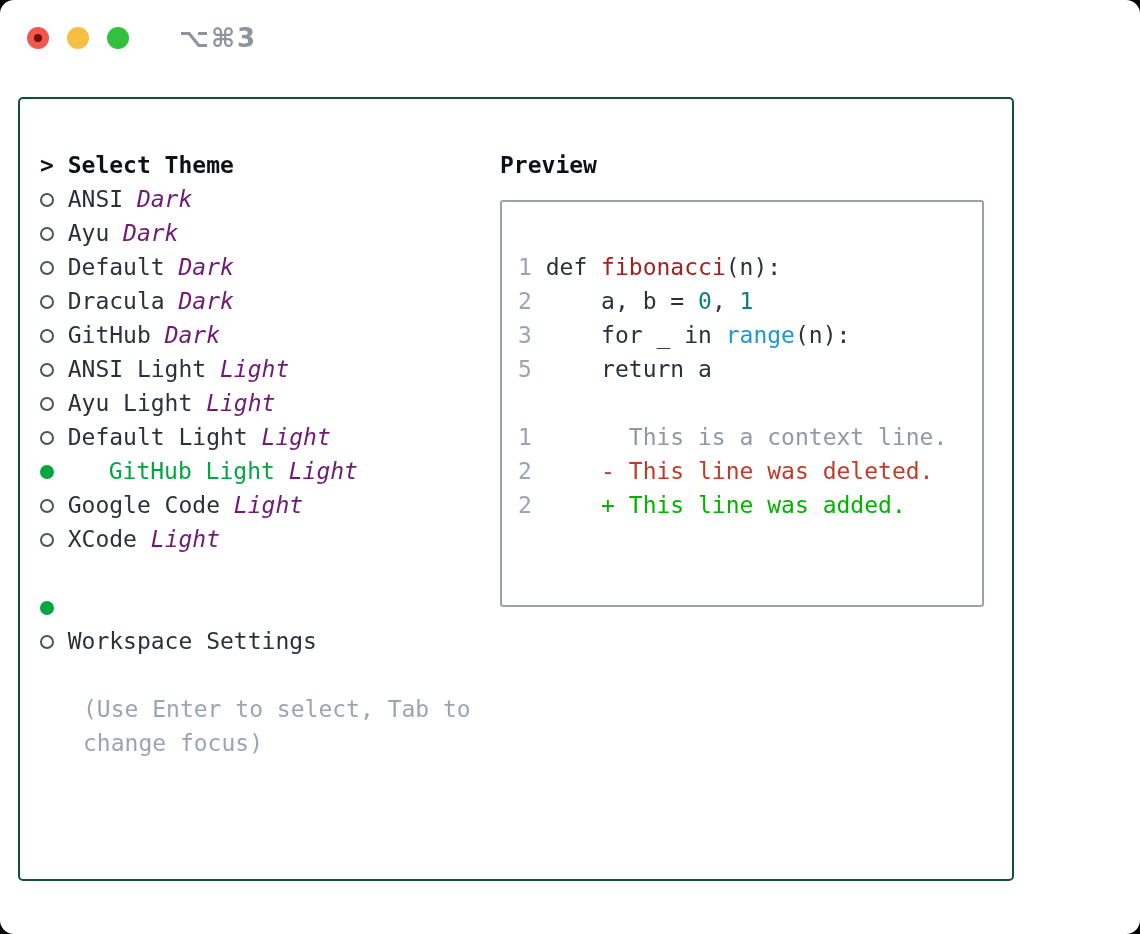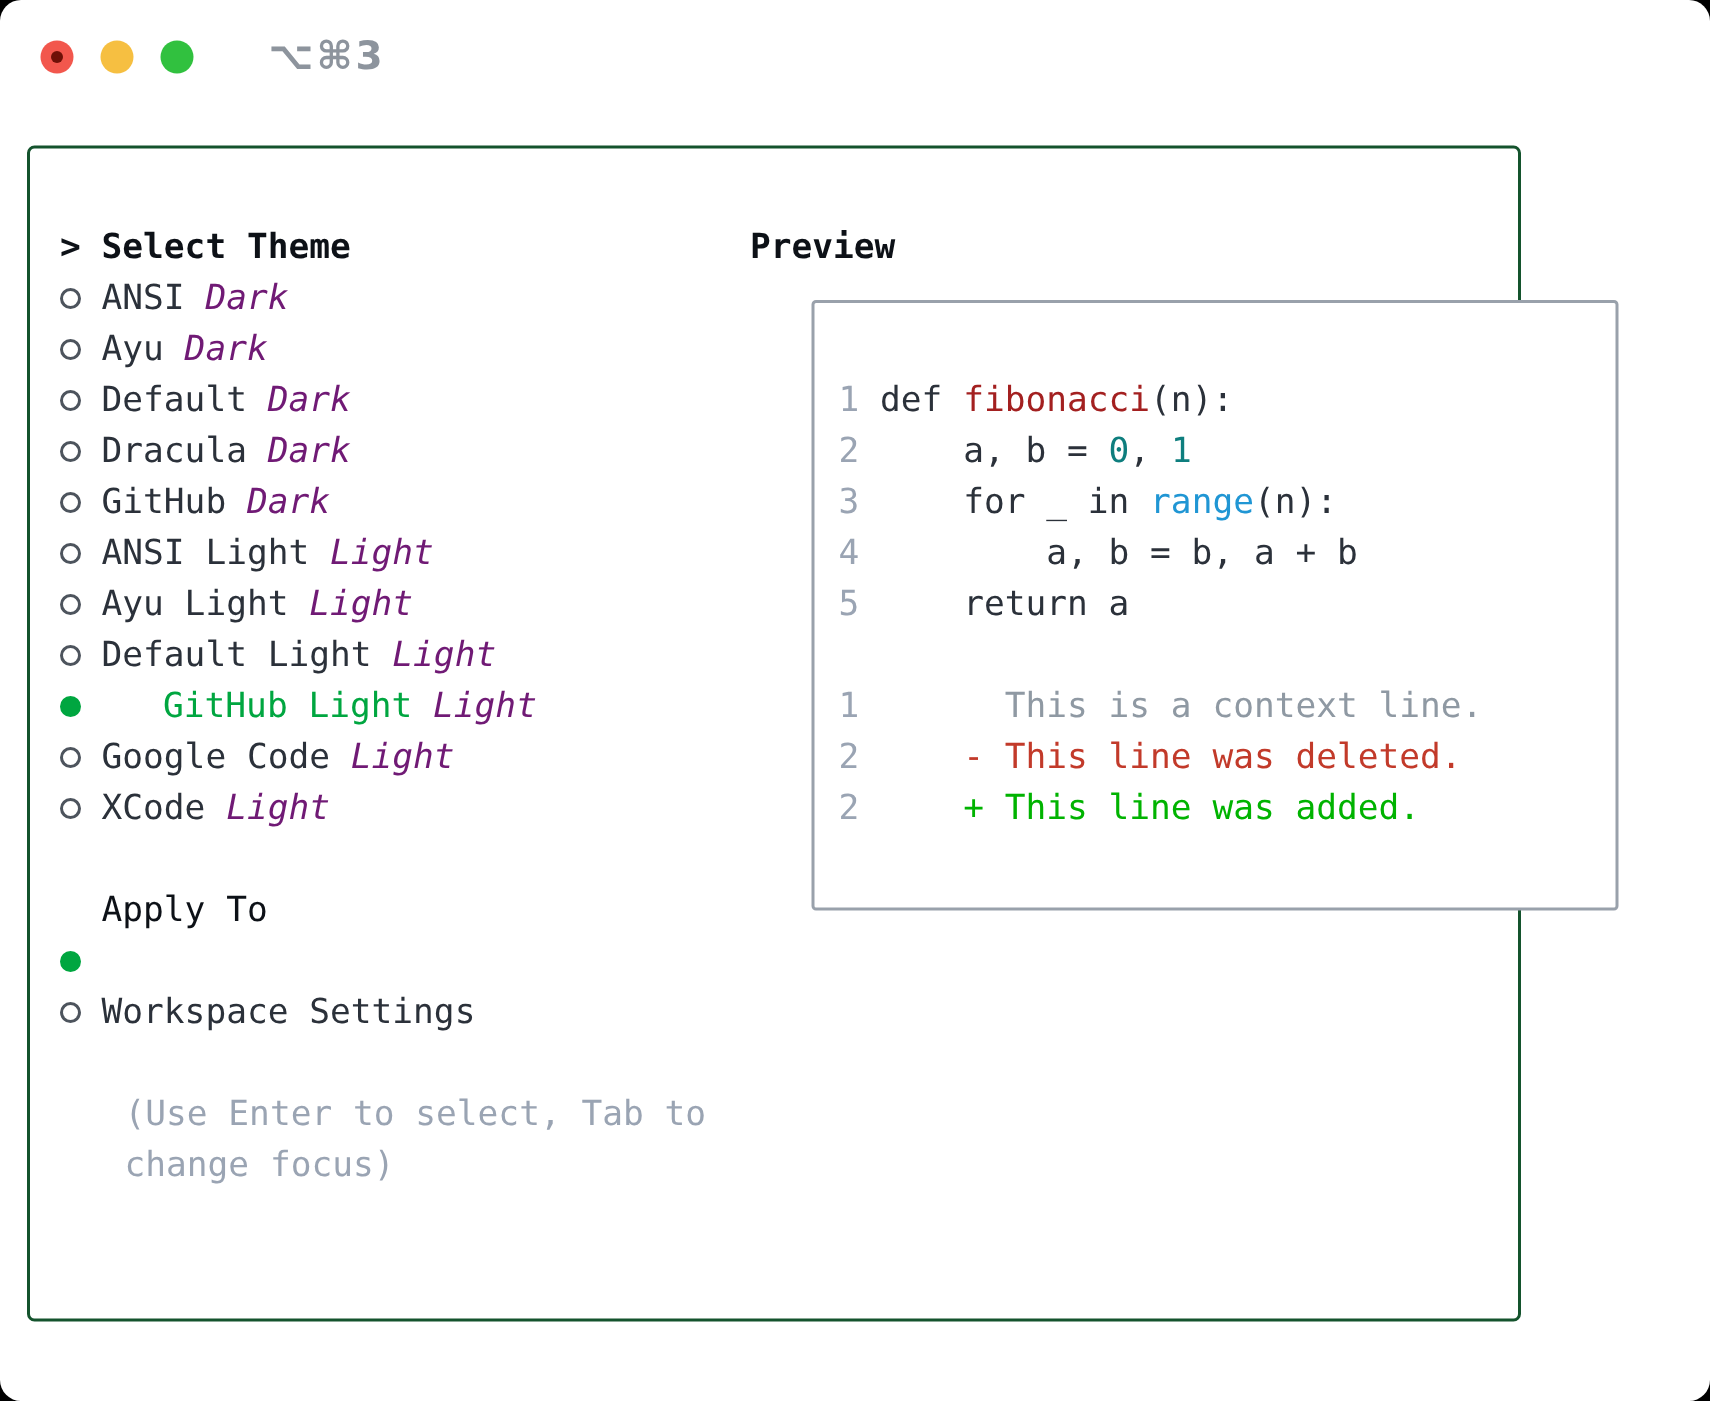--- a/index.html
+++ b/index.html
@@ -56,24 +56,24 @@
   .hint {
     width: 400px; color: #9aa4b3; white-space: normal;
     line-height: 34px; font-size: 23px; margin-left: 43px;
   }
   
   .preview-title {
     position: absolute; left: 480px; top: 49px;
     font-size: 23px; line-height: 34px; font-weight: bold; color: #0d1117;
   }
   .preview-box {
-    position: absolute; left: 480px; top: 101px; width: 538px; height: 407px;
+    position: absolute; left: 480px; top: 101px; width: 484px; height: 407px;
     border: 2px solid #99a1ab; border-radius: 3px; box-sizing: border-box;
     padding: 48px 4px 0 16px; background: #fff;
-    font-size: 23px; line-height: 34px; margin-left: 41px;
+    font-size: 23px; line-height: 34px;
   }
   .cline { height: 34px; white-space: pre; }
   .lnum       { color: #9aa4b3; }
   .tok-code   { color: #2b313a; }
   .tok-func   { color: #a32020; }
   .tok-num    { color: #0e7e7e; }
   .tok-builtin{ color: #2096d4; }
   .tok-context{ color: #8f99a3; }
   .tok-deleted{ color: #c23a2a; }
   .tok-added  { color: #00b300; }
@@ -101,36 +101,34 @@
           <div class="line theme-item"><span class="marker"><span class="circ"></span></span><span class="tname">Dracula</span><span class="variant">Dark</span></div>
           <div class="line theme-item"><span class="marker"><span class="circ"></span></span><span class="tname">GitHub</span><span class="variant">Dark</span></div>
           <div class="line theme-item"><span class="marker"><span class="circ"></span></span><span class="tname">ANSI Light</span><span class="variant">Light</span></div>
           <div class="line theme-item"><span class="marker"><span class="circ"></span></span><span class="tname">Ayu Light</span><span class="variant">Light</span></div>
           <div class="line theme-item"><span class="marker"><span class="circ"></span></span><span class="tname">Default Light</span><span class="variant">Light</span></div>
           <div class="line theme-item selected"><span class="marker"><span class="circ on"></span></span><span class="tname">GitHub Light</span><span class="variant">Light</span></div>
           <div class="line theme-item"><span class="marker"><span class="circ"></span></span><span class="tname">Google Code</span><span class="variant">Light</span></div>
           <div class="line theme-item"><span class="marker"><span class="circ"></span></span><span class="tname">XCode</span><span class="variant">Light</span></div>
         </div>
       <div class="blank"></div>
-      <div class="line apply-header">Apply To</div>
       <div id="apply-list">
           <div class="line apply-option selected"><span class="marker"><span class="circ on"></span></span></div>
           <div class="line apply-option"><span class="marker"><span class="circ"></span></span><span class="tname">Workspace Settings</span></div>
         </div>
       <div class="blank"></div>
       <div class="hint">(Use Enter to select, Tab to change focus)</div>
     </div>
 
     <div class="preview-title">Preview</div>
     <div class="preview-box">
       <div id="preview-lines">
           <div class="cline"><span class="lnum">1</span><span class="tok-code"> def </span><span class="tok-func">fibonacci</span><span class="tok-code">(n):</span></div>
           <div class="cline"><span class="lnum">2</span><span class="tok-code">     a, b = </span><span class="tok-num">0</span><span class="tok-code">, </span><span class="tok-num">1</span></div>
           <div class="cline"><span class="lnum">3</span><span class="tok-code">     for _ in </span><span class="tok-builtin">range</span><span class="tok-code">(n):</span></div>
-          <div class="cline"><span class="lnum">4</span><span class="tok-code">         a, b = b, a + b</span></div>
           <div class="cline"><span class="lnum">5</span><span class="tok-code">     return a</span></div>
           <div class="cline"><span class="lnum"></span></div>
           <div class="cline"><span class="lnum">1</span><span class="tok-context">       This is a context line.</span></div>
           <div class="cline"><span class="lnum">2</span><span class="tok-deleted">     - This line was deleted.</span></div>
           <div class="cline"><span class="lnum">2</span><span class="tok-added">     + This line was added.</span></div>
         </div>
     </div>
   </div>
 </div>
 

